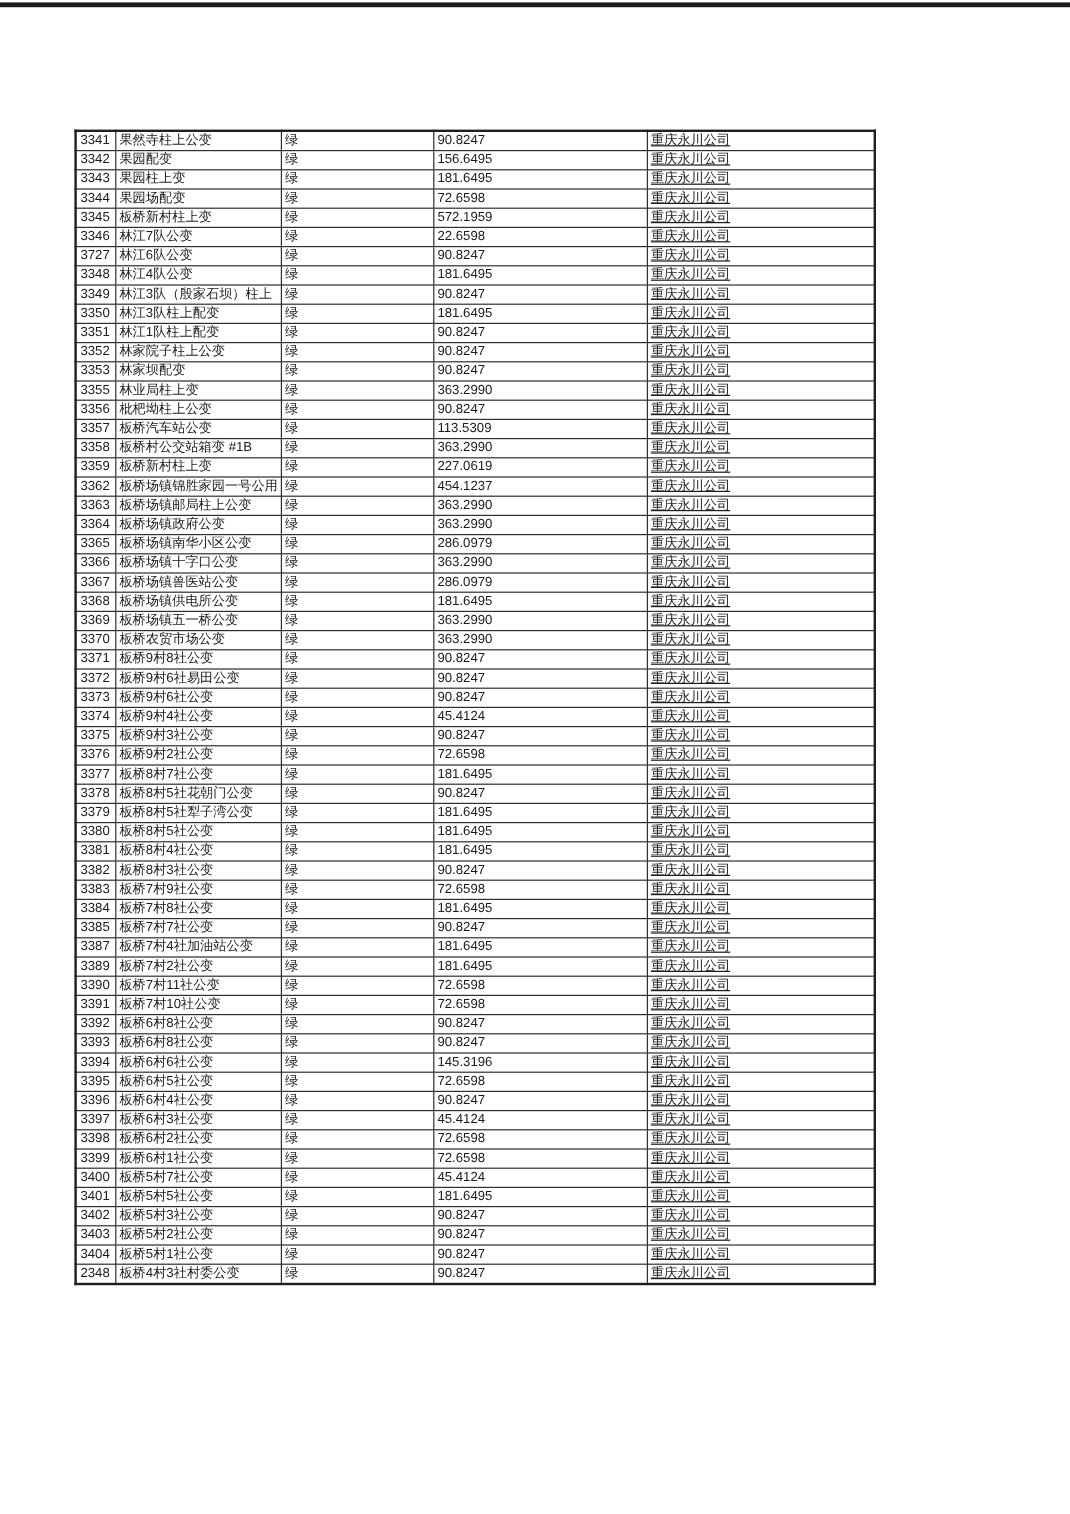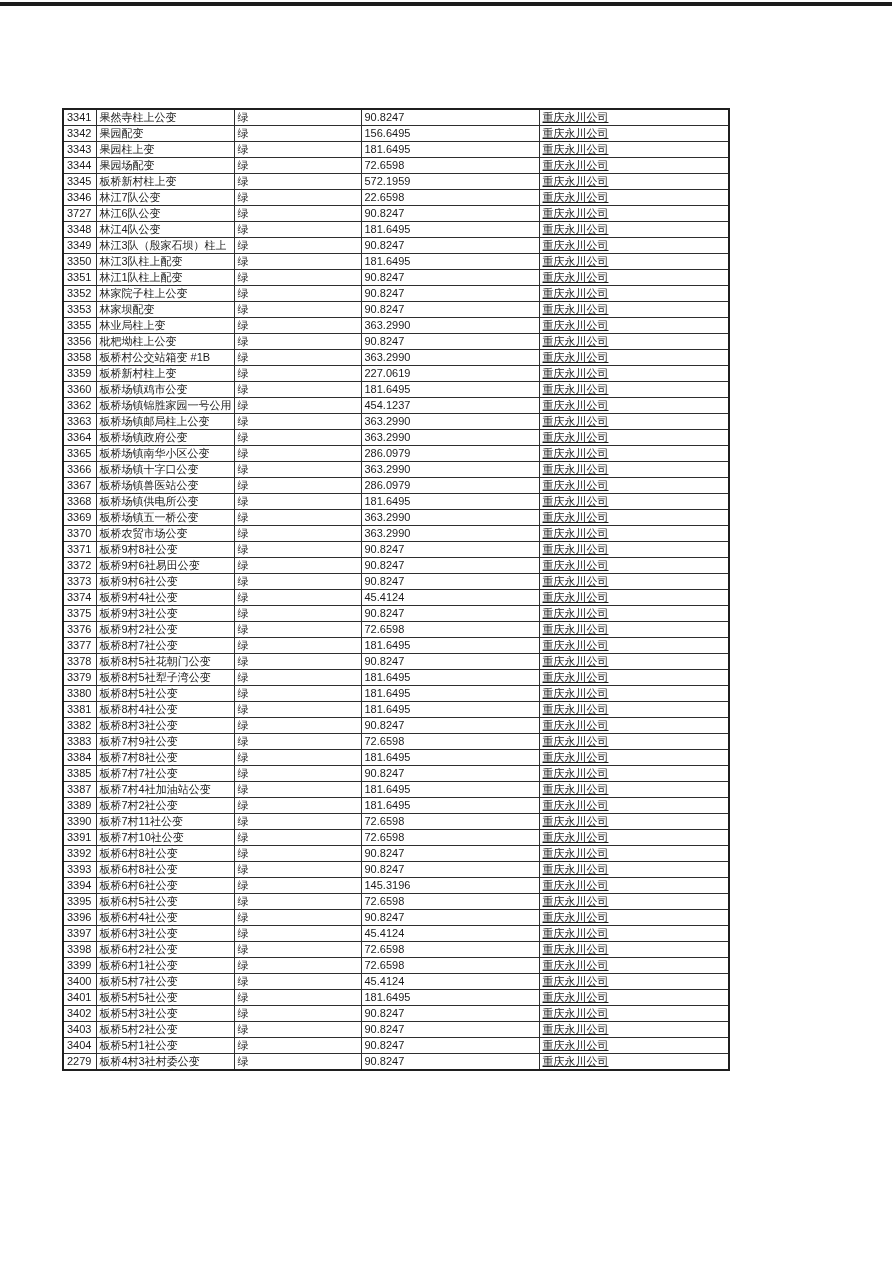--- a/index.html
+++ b/index.html
@@ -194,47 +194,47 @@
       <tr>
     <td class="col-index">3356</td>
     <td class="col-name">枇杷坳柱上公变</td>
     <td class="col-status">绿</td>
     <td class="col-value">90.8247</td>
     <td class="col-company">
       <span class="company-link">重庆永川公司</span>
     </td>
   </tr>
       <tr>
+    <td class="col-index">3357</td>
+    <td class="col-name">板桥汽车站公变</td>
+    <td class="col-status">绿</td>
+    <td class="col-value">113.5309</td>
+    <td class="col-company">
+      <span class="company-link">重庆永川公司</span>
+    </td>
+  </tr>
+      <tr>
     <td class="col-index">3358</td>
     <td class="col-name">板桥村公交站箱变 #1B</td>
     <td class="col-status">绿</td>
     <td class="col-value">363.2990</td>
     <td class="col-company">
       <span class="company-link">重庆永川公司</span>
     </td>
   </tr>
       <tr>
     <td class="col-index">3359</td>
     <td class="col-name">板桥新村柱上变</td>
     <td class="col-status">绿</td>
     <td class="col-value">227.0619</td>
     <td class="col-company">
       <span class="company-link">重庆永川公司</span>
     </td>
   </tr>
       <tr>
-    <td class="col-index">3360</td>
-    <td class="col-name">板桥场镇鸡市公变</td>
-    <td class="col-status">绿</td>
-    <td class="col-value">181.6495</td>
-    <td class="col-company">
-      <span class="company-link">重庆永川公司</span>
-    </td>
-  </tr>
-      <tr>
     <td class="col-index">3362</td>
     <td class="col-name">板桥场镇锦胜家园一号公用</td>
     <td class="col-status">绿</td>
     <td class="col-value">454.1237</td>
     <td class="col-company">
       <span class="company-link">重庆永川公司</span>
     </td>
   </tr>
       <tr>
     <td class="col-index">3363</td>
@@ -590,21 +590,21 @@
       <tr>
     <td class="col-index">3404</td>
     <td class="col-name">板桥5村1社公变</td>
     <td class="col-status">绿</td>
     <td class="col-value">90.8247</td>
     <td class="col-company">
       <span class="company-link">重庆永川公司</span>
     </td>
   </tr>
       <tr>
-    <td class="col-index">2279</td>
+    <td class="col-index">2348</td>
     <td class="col-name">板桥4村3社村委公变</td>
     <td class="col-status">绿</td>
     <td class="col-value">90.8247</td>
     <td class="col-company">
       <span class="company-link">重庆永川公司</span>
     </td>
   </tr>
     </tbody>
 </table>
 

